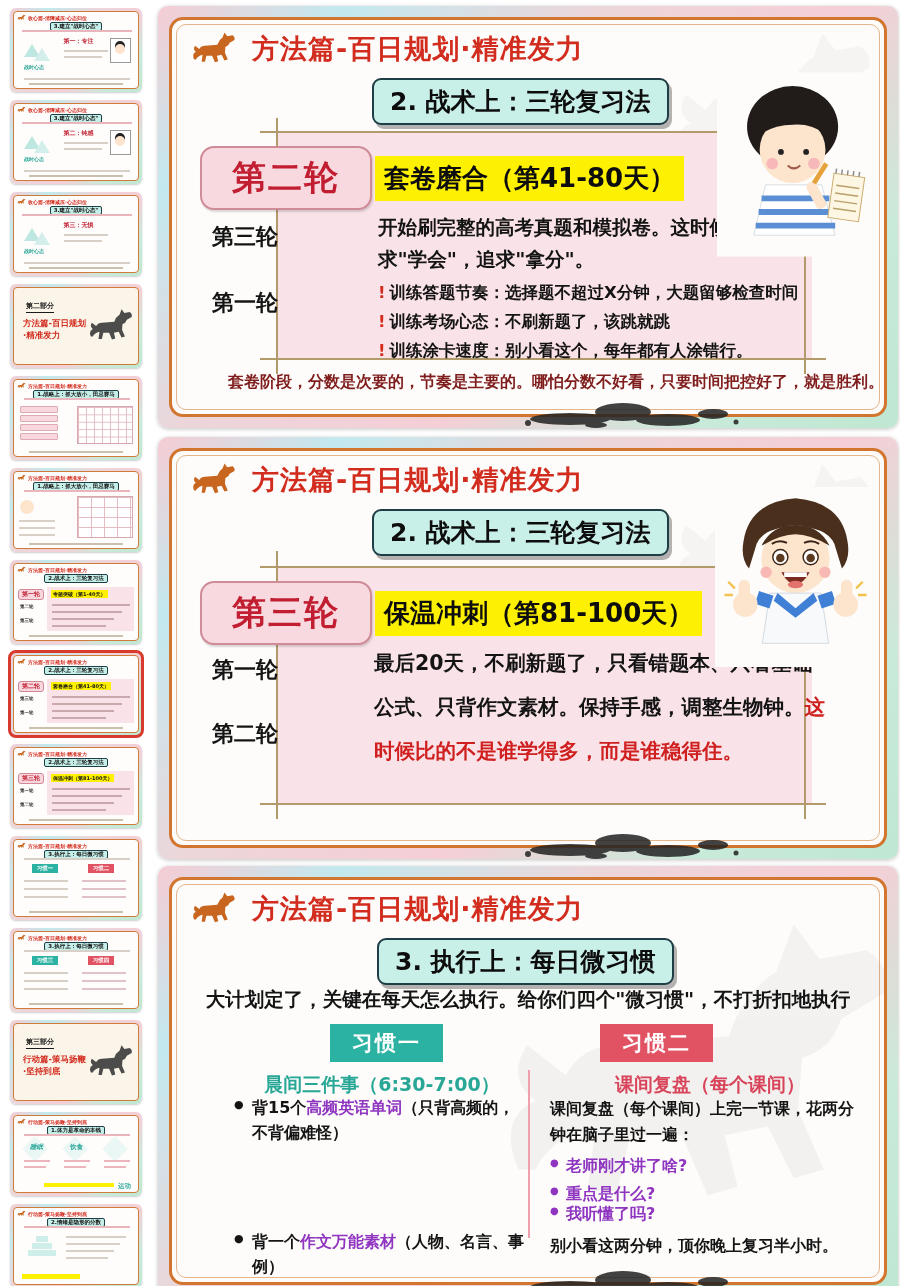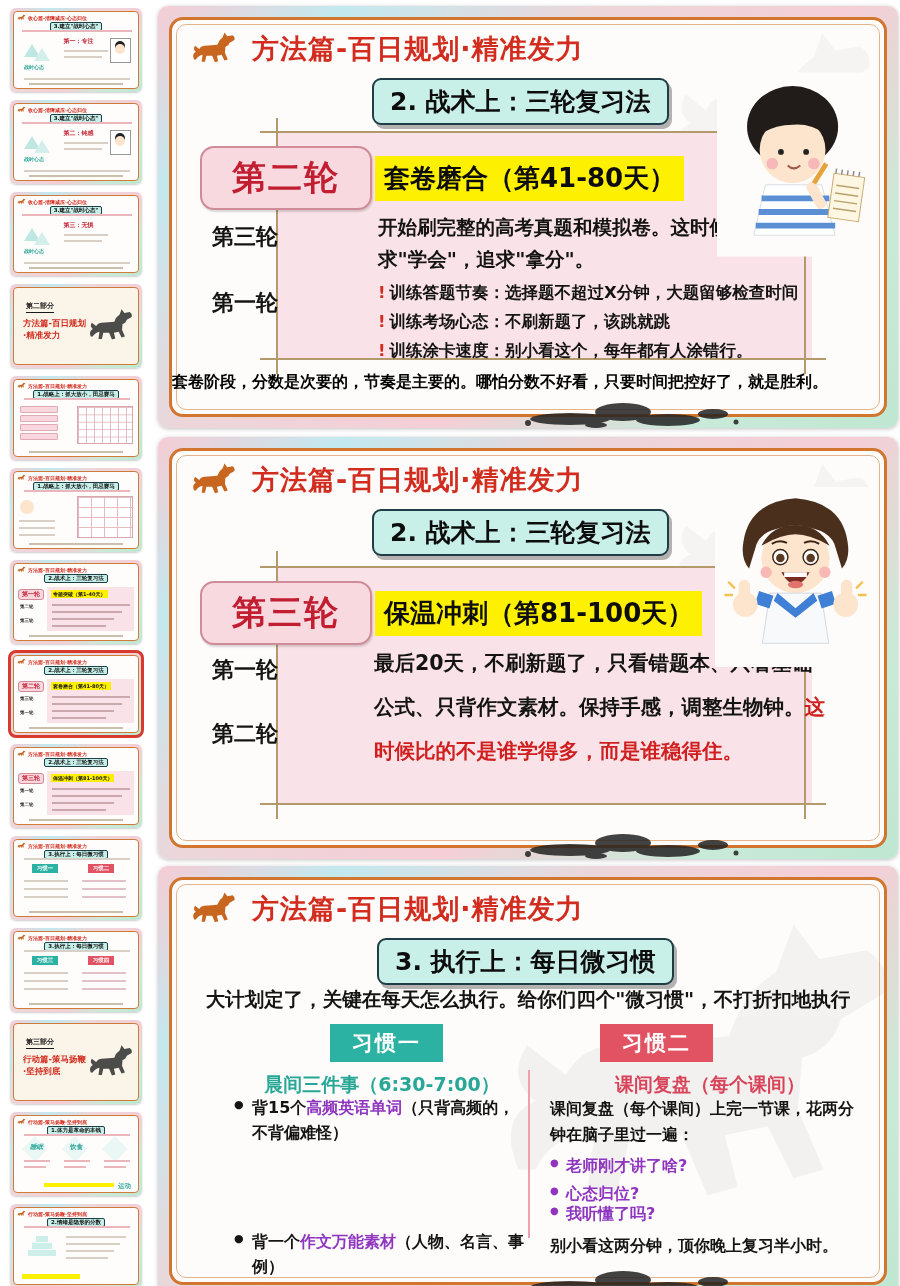--- a/index.html
+++ b/index.html
@@ -66,21 +66,21 @@
   .round-chip{
     position:absolute;left:28px;top:126px;width:168px;background:#f9d9e0;border:2.5px solid #cf8b97;border-radius:14px;
     font-family:"DejaVu Serif","Liberation Serif",serif;font-size:34px;font-weight:bold;color:#c11f31;
     text-align:center;padding:7px 0;letter-spacing:2px;box-shadow:1px 2px 2px rgba(0,0,0,.15);
   }
   .yellow-bar{position:absolute;left:203px;top:136px;background:#fdf000;color:#0d0d0d;font-size:26px;font-weight:bold;padding:5px 9px;white-space:nowrap;}
   .side-label{position:absolute;left:40px;font-size:22px;font-weight:bold;color:#141414;}
   .body-text{position:absolute;left:206px;top:192px;width:428px;font-size:19.5px;font-weight:bold;color:#141414;line-height:1.65;}
   .bullet{position:absolute;left:206px;width:430px;font-size:16.5px;font-weight:bold;color:#141414;white-space:nowrap;}
   .bang{color:#d22c1f;margin-right:4px;}
-  .footer-note{position:absolute;left:0;right:0;top:352px;text-align:left;font-size:16px;font-weight:bold;color:#000000;}
+  .footer-note{position:absolute;left:0;right:0;top:352px;text-align:right;font-size:16px;font-weight:bold;color:#7f1d1d;}
   .body2{position:absolute;left:202px;top:190px;width:452px;font-size:20.5px;font-weight:bold;line-height:2.15;color:#141414;}
   .red-run{color:#cf1f1f;}
   .ink{position:absolute;bottom:-4px;left:50%;transform:translateX(-8%);width:250px;height:40px;fill:#222;opacity:.85;}
   .boy{position:absolute;}
   .wm{position:absolute;right:-30px;top:20px;width:430px;height:350px;fill:#555;opacity:.06;pointer-events:none;}
   .wm.small{width:220px;height:180px;top:0;right:0;opacity:.045;}
   
   .intro{position:absolute;left:20px;right:20px;top:106px;text-align:center;font-size:19.5px;font-weight:bold;color:#141414;}
   .habit-badge{position:absolute;top:144px;color:#fff;font-size:21px;font-weight:bold;padding:5px 22px;letter-spacing:2px;}
   .habit-badge.teal{left:158px;background:#2cb2a2;}
@@ -509,21 +509,21 @@
       <div class="intro">大计划定了，关键在每天怎么执行。给你们四个"微习惯"，不打折扣地执行</div>
       <div class="habit-badge teal">习惯一</div>
       <div class="habit-badge red">习惯二</div>
       <div class="habit-heading teal">晨间三件事（6:30-7:00）</div>
       <div class="habit-heading red">课间复盘（每个课间）</div>
       <div class="col-divider"></div>
       <div class="h-item" style="top:216px;"><span>背15个</span><span class="hl-purple">高频英语单词</span><span>（只背高频的，不背偏难怪）</span></div>
       <div class="h-item" style="top:350px;"><span>背一个</span><span class="hl-purple">作文万能素材</span><span>（人物、名言、事例）</span></div>
       <div class="lead2">课间复盘（每个课间）上完一节课，花两分钟在脑子里过一遍：</div>
       <div class="q-item" style="top:276px;">老师刚才讲了啥?</div>
-      <div class="q-item" style="top:304px;">心态归位?</div>
+      <div class="q-item" style="top:304px;">重点是什么?</div>
       <div class="q-item" style="top:324px;">我听懂了吗?</div>
       <div class="outro2">别小看这两分钟，顶你晚上复习半小时。</div>
     </div>
     <svg class="ink">
         <use href="#ink"></use>
       </svg>
   </div>
 </div>
 
 </body></html>

